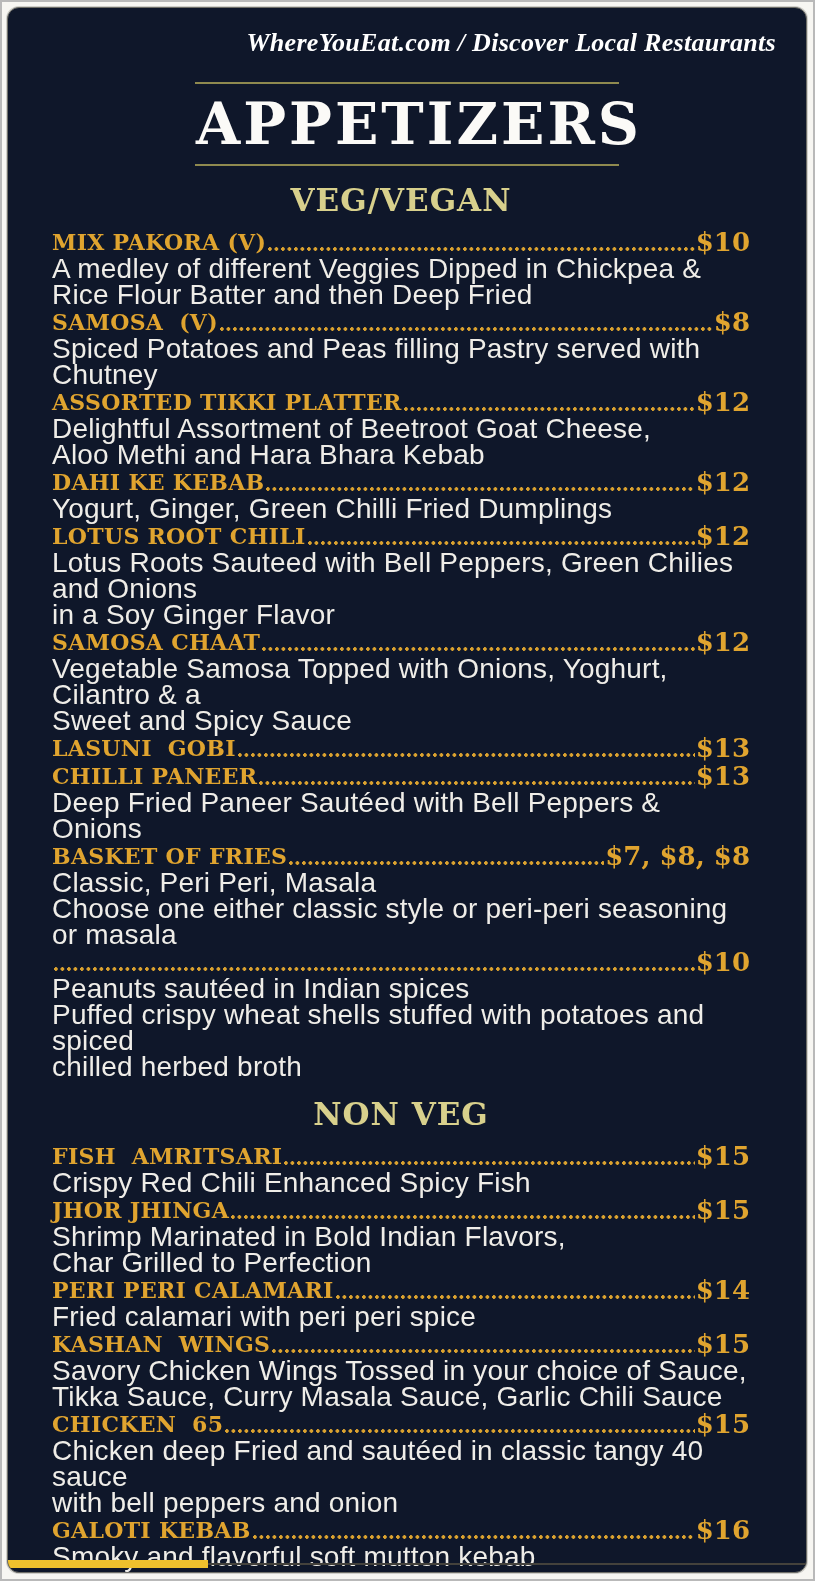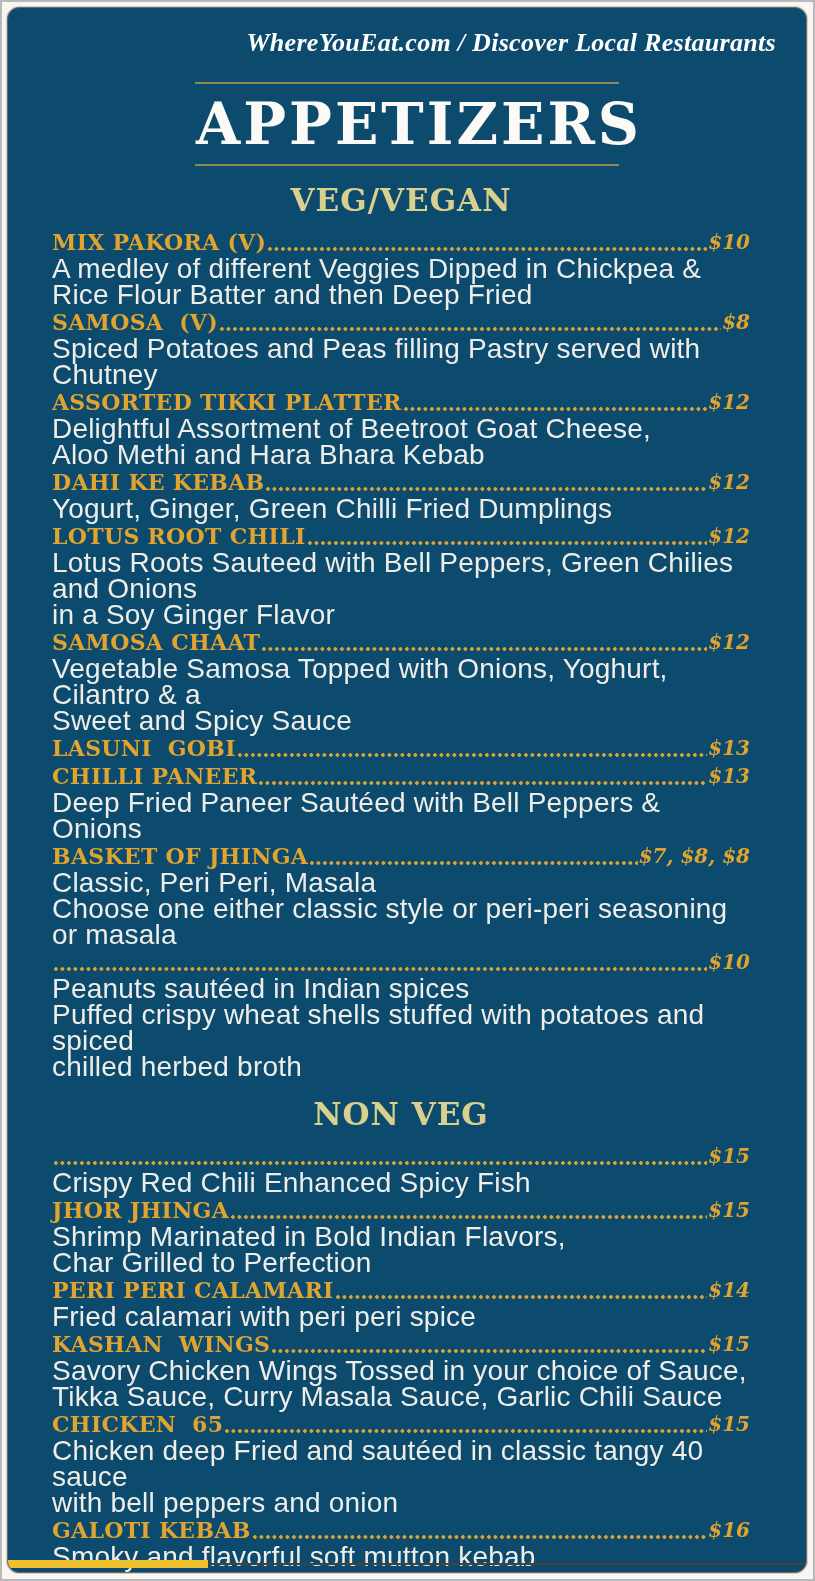--- a/index.html
+++ b/index.html
@@ -8,21 +8,21 @@
     background: #f7f6f2;
     position: relative;
     font-family: "Liberation Sans", sans-serif;
     box-sizing: border-box;
     outline: 2px solid #b9b9b9;
     outline-offset: -2px;
   }
   .card {
     position: absolute;
     left: 7px; top: 7px; right: 8px; bottom: 8px;
-    background: #0c4a6e;
+    background: #0f172a;
     border-radius: 12px;
     border: 1px solid #6e6e68;
     box-shadow: 0 0 0 1px #cfcec9;
     overflow: hidden;
   }
   .site-header {
     margin-top: 20px;
     padding-right: 30px;
     text-align: right;
     color: #ffffff;
@@ -79,23 +79,22 @@
     height: 6px;
     margin: 0 1px 4px 2px;
     background-image: radial-gradient(circle at 2px 3px, #dca32f 1.6px, rgba(0,0,0,0) 2px);
     background-size: 6.5px 6px;
     background-repeat: repeat-x;
   }
   .item-price {
     color: #e0a42f;
     font-family: "DejaVu Serif", serif;
     font-weight: bold;
-    font-size: 20px;
+    font-size: 26px;
     white-space: pre;
-    font-style: italic;
   }
   .item-desc {
     color: #efede8;
     font-size: 28px;
     line-height: 26px;
     letter-spacing: 0.2px;
     white-space: pre-line;
   }
   .footer-line {
     position: absolute;
@@ -193,21 +192,21 @@
     <div class="item-line">
       <span class="item-name">CHILLI PANEER</span>
       <span class="leader"></span>
       <span class="item-price">$13</span>
     </div>
     <div class="item-desc">Deep Fried Paneer Sautéed with Bell Peppers &amp; Onions</div>
   </div>
 
   <div class="menu-item">
     <div class="item-line">
-      <span class="item-name">BASKET OF JHINGA</span>
+      <span class="item-name">BASKET OF FRIES</span>
       <span class="leader"></span>
       <span class="item-price">$7, $8, $8</span>
     </div>
     <div class="item-desc">Classic, Peri Peri, Masala
 Choose one either classic style or peri-peri seasoning
 or masala</div>
   </div>
 
   <div class="menu-item">
     <div class="item-line">
@@ -222,20 +221,21 @@
 chilled herbed broth</div>
   </div>
 </div>
   </section>
 
   <section class="menu-section">
     <h2 class="section-heading">NON VEG</h2>
     <div class="section-items">
   <div class="menu-item">
     <div class="item-line">
+      <span class="item-name">FISH  AMRITSARI</span>
       <span class="leader"></span>
       <span class="item-price">$15</span>
     </div>
     <div class="item-desc">Crispy Red Chili Enhanced Spicy Fish</div>
   </div>
 
   <div class="menu-item">
     <div class="item-line">
       <span class="item-name">JHOR JHINGA</span>
       <span class="leader"></span>

